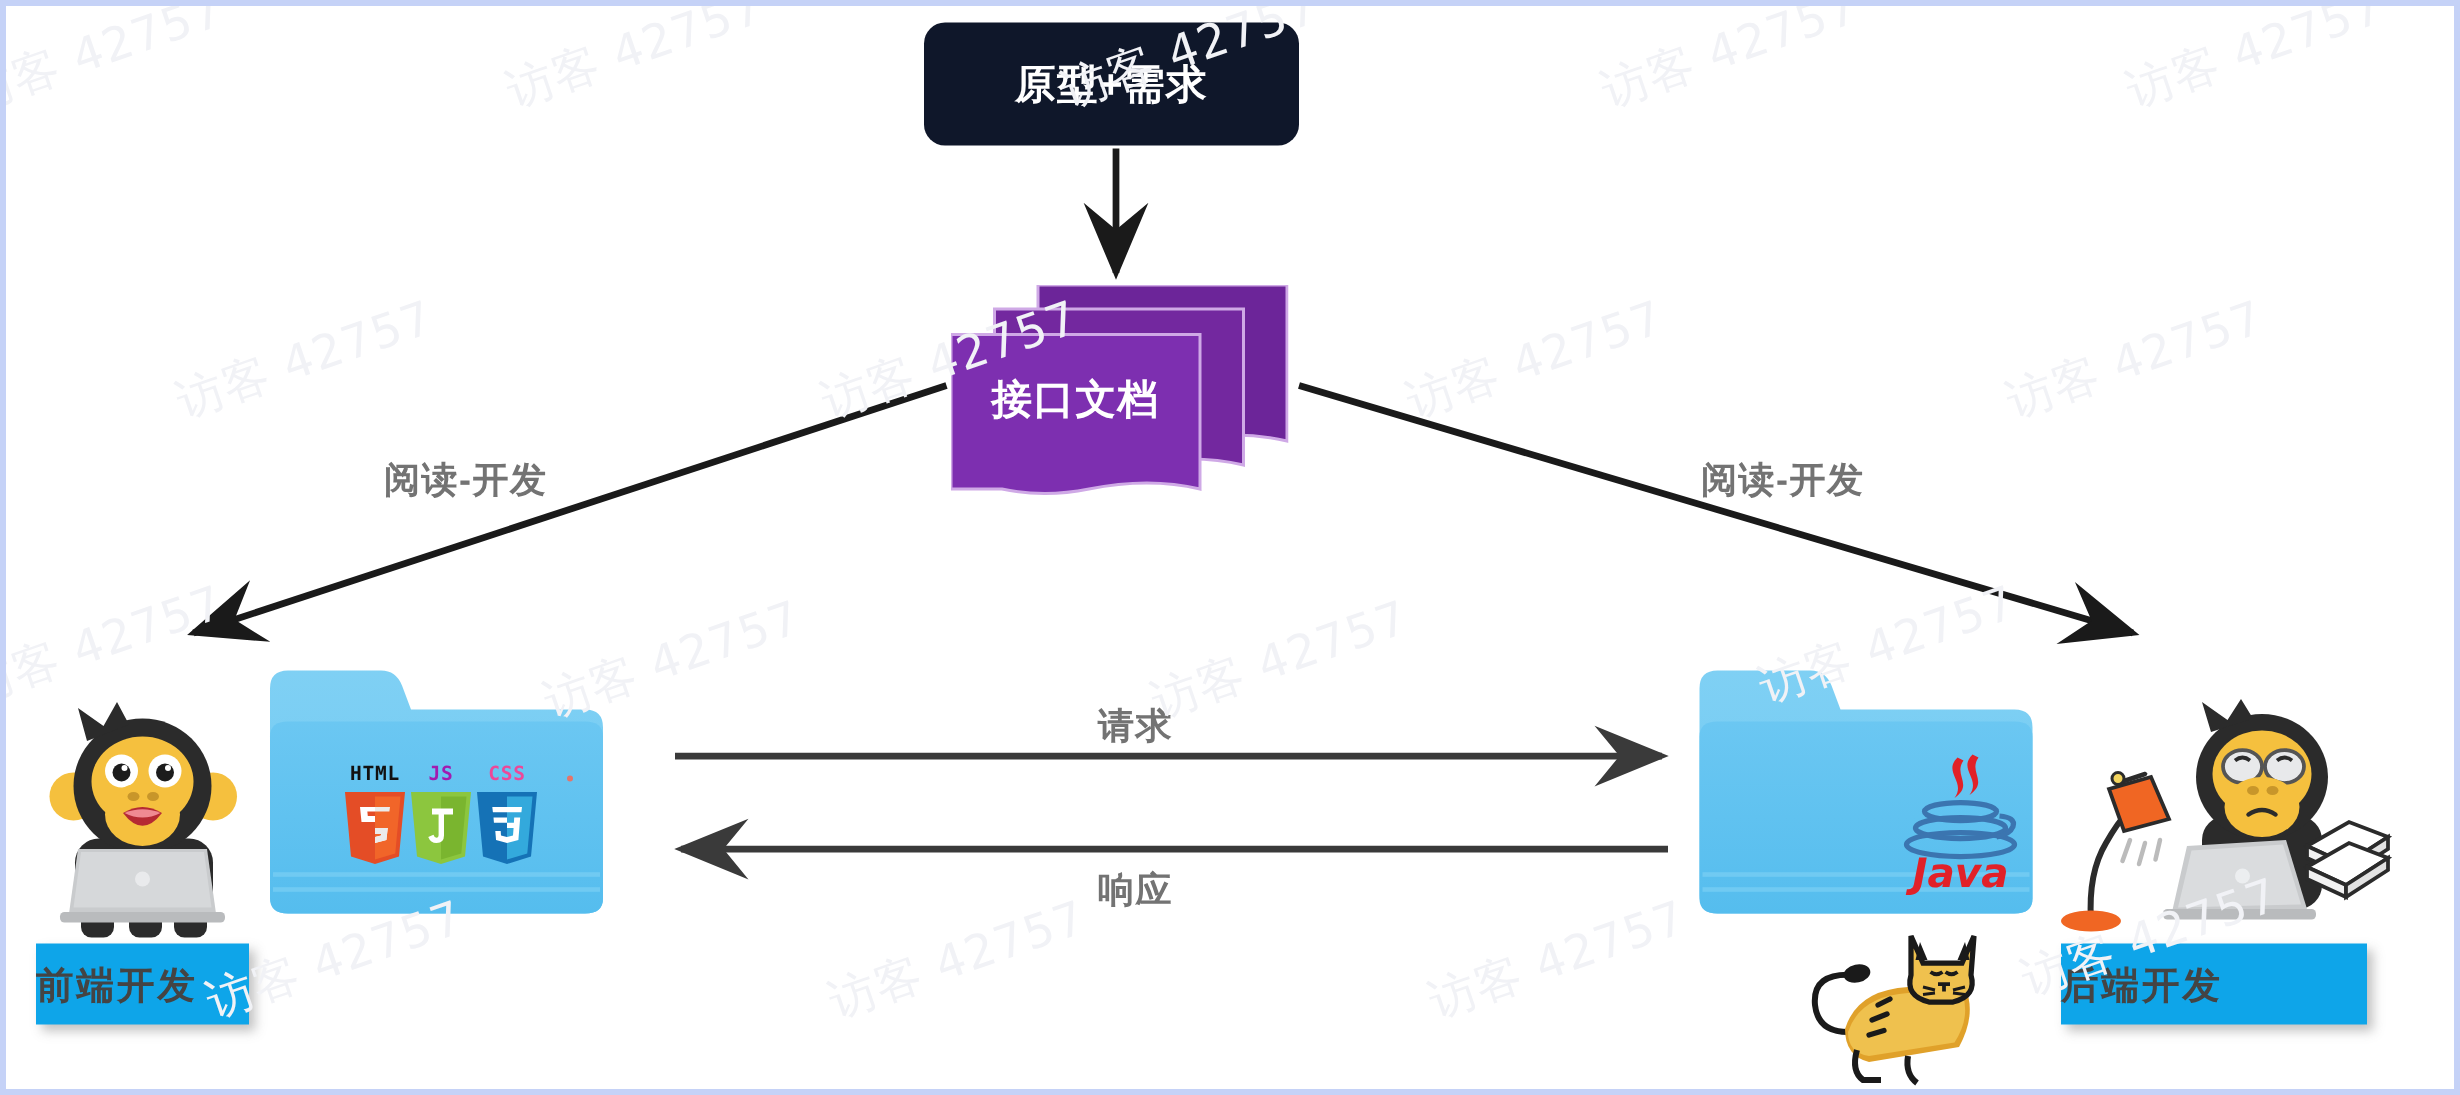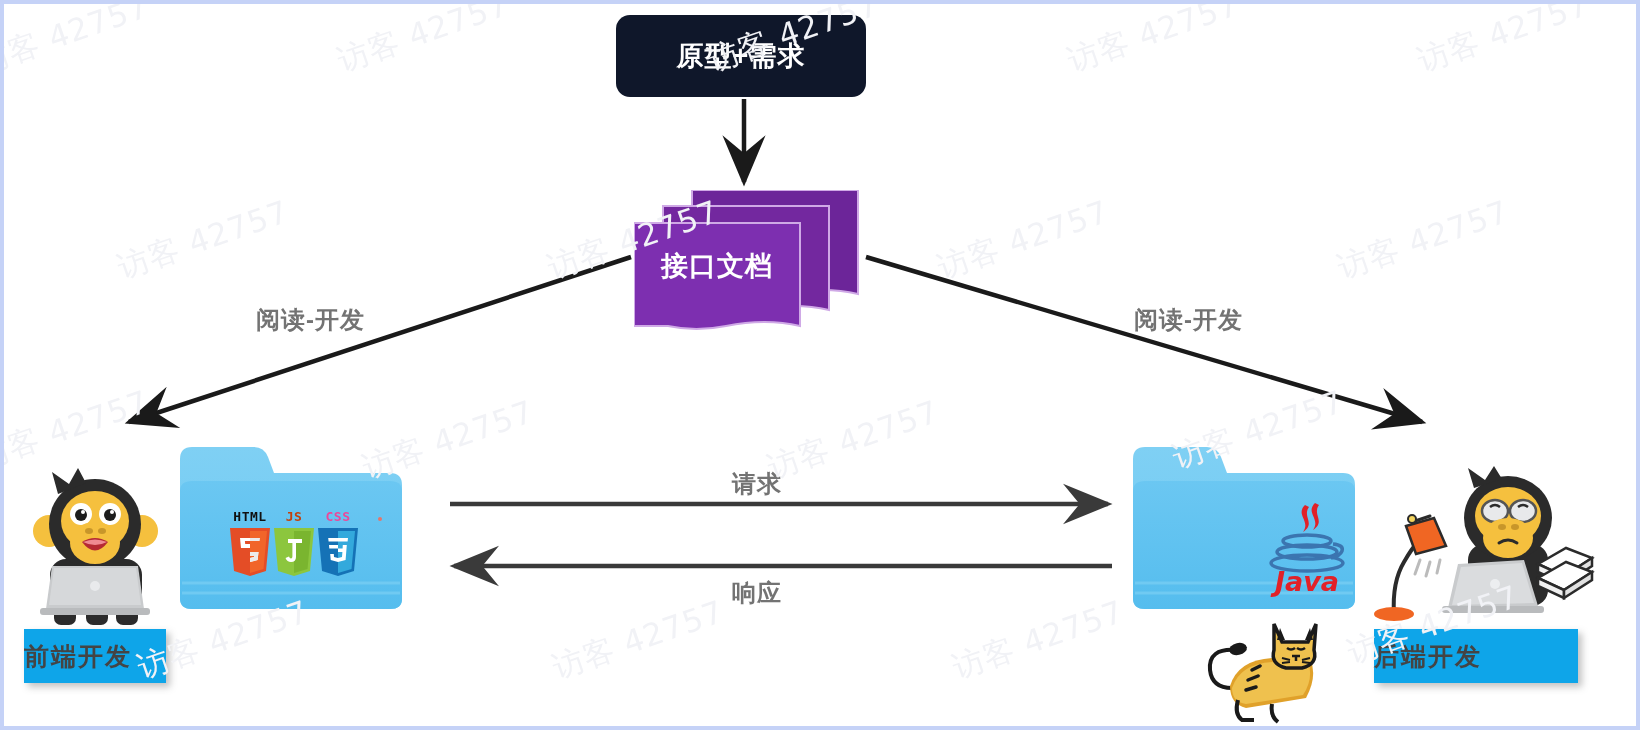--- a/index.html
+++ b/index.html
@@ -230,21 +230,21 @@
       <div style="text-align:center;">
         <div style="font:700 13px 'DejaVu Sans Mono', monospace; color:#111; letter-spacing:0.5px;">HTML</div>
         <svg width="44" height="52" viewBox="0 0 44 52" style="margin-top:2px;">
           <path d="M2,2 H42 L38,45 L22,50 L6,45 Z" fill="#e44d26"></path>
           <path d="M22,5 H39 L35.5,43 L22,47 Z" fill="#f16529"></path>
           <path d="M22,12 H12 L13,22 H22 V18 H17.2 L16.9,15 H22 Z M22,26 H30.5 L29.6,34 L22,36 V32 L26,31 L26.3,27.5 H22 Z" fill="#ffffff"></path>
           <path d="M22,12 H32 L31.6,15 H22 Z M22,26 V30 H26.2 L26,31 L22,32 V36 L29.6,34 L30.5,26 Z" fill="#ebebeb"></path>
         </svg>
       </div>
       <div style="text-align:center;">
-        <div style="font:700 13px 'DejaVu Sans Mono', monospace; color:#c2410c; letter-spacing:0.5px;">JS</div>
+        <div style="font:700 13px 'DejaVu Sans Mono', monospace; color:#a21caf; letter-spacing:0.5px;">JS</div>
         <svg width="44" height="52" viewBox="0 0 44 52" style="margin-top:2px;">
           <path d="M2,2 H42 L38,45 L22,50 L6,45 Z" fill="#8cc63e"></path>
           <path d="M22,5 H39 L35.5,43 L22,47 Z" fill="#7ab52f"></path>
           <path d="M16,13 H30 V17 H24 V31 Q24,36 19,36 Q15,36 13.5,32 L17,30.5 Q17.6,32.5 19,32.5 Q20.4,32.5 20.4,30.5 V17 H16 Z" fill="#ffffff"></path>
         </svg>
       </div>
       <div style="text-align:center;">
         <div style="font:700 13px 'DejaVu Sans Mono', monospace; color:#ec4899; letter-spacing:0.5px;">CSS</div>
         <svg width="44" height="52" viewBox="0 0 44 52" style="margin-top:2px;">
           <path d="M2,2 H42 L38,45 L22,50 L6,45 Z" fill="#1572b6"></path>

